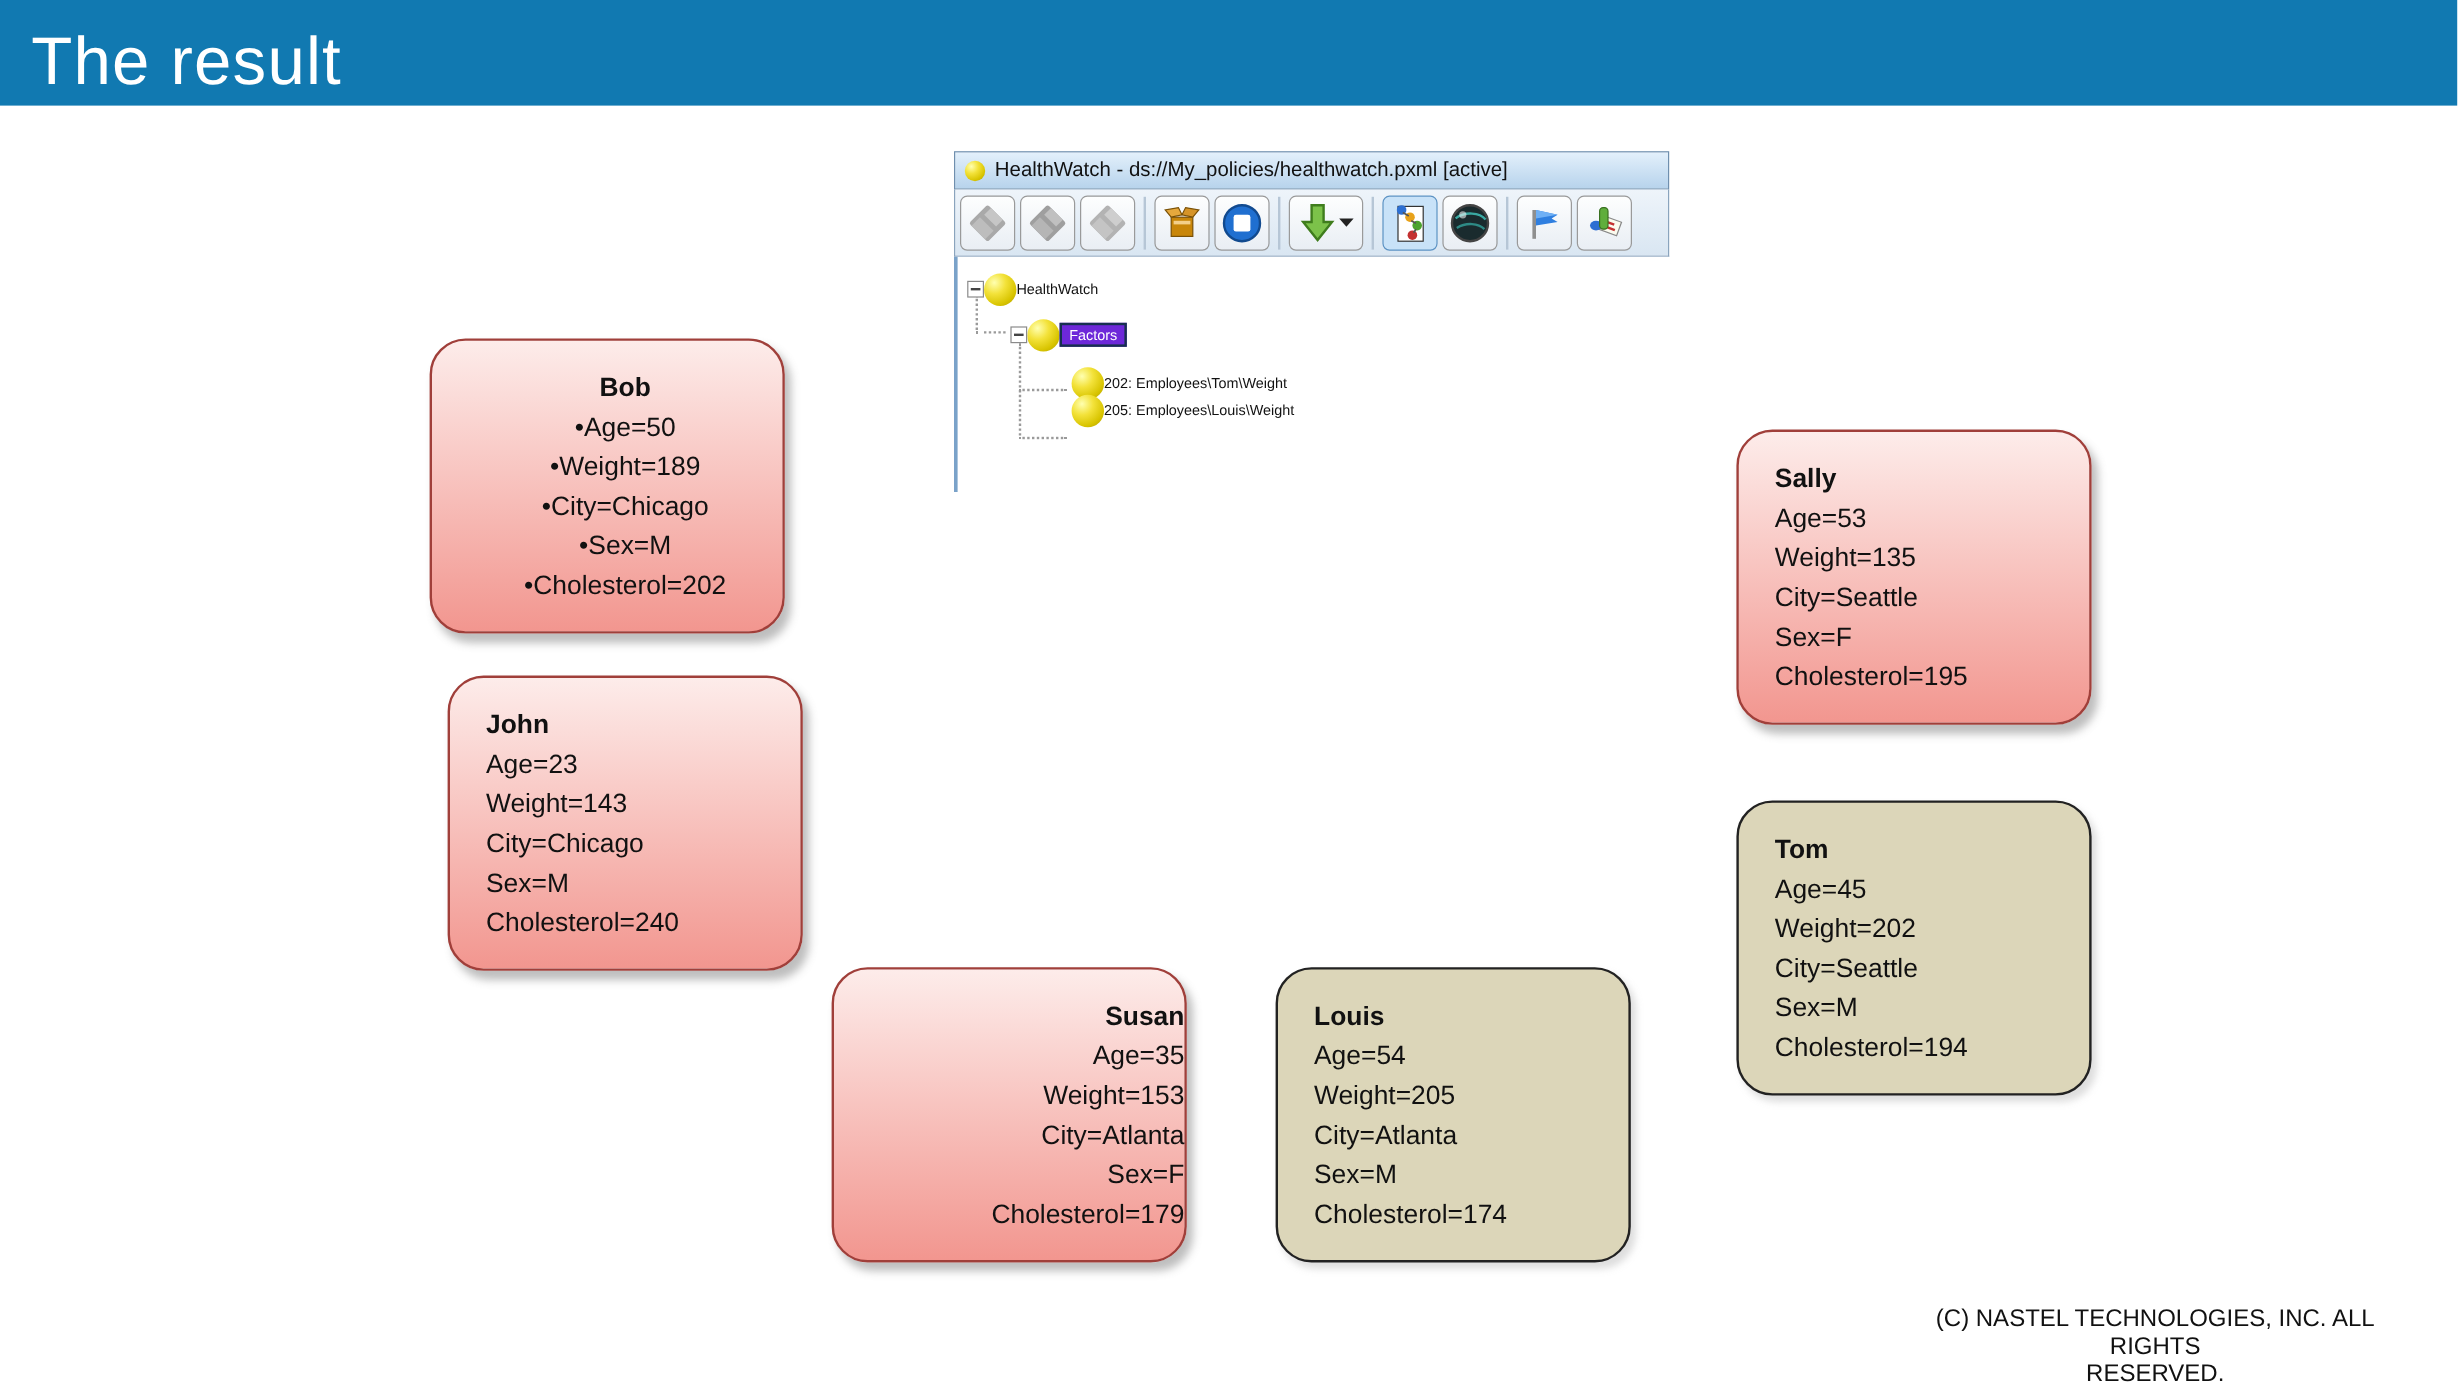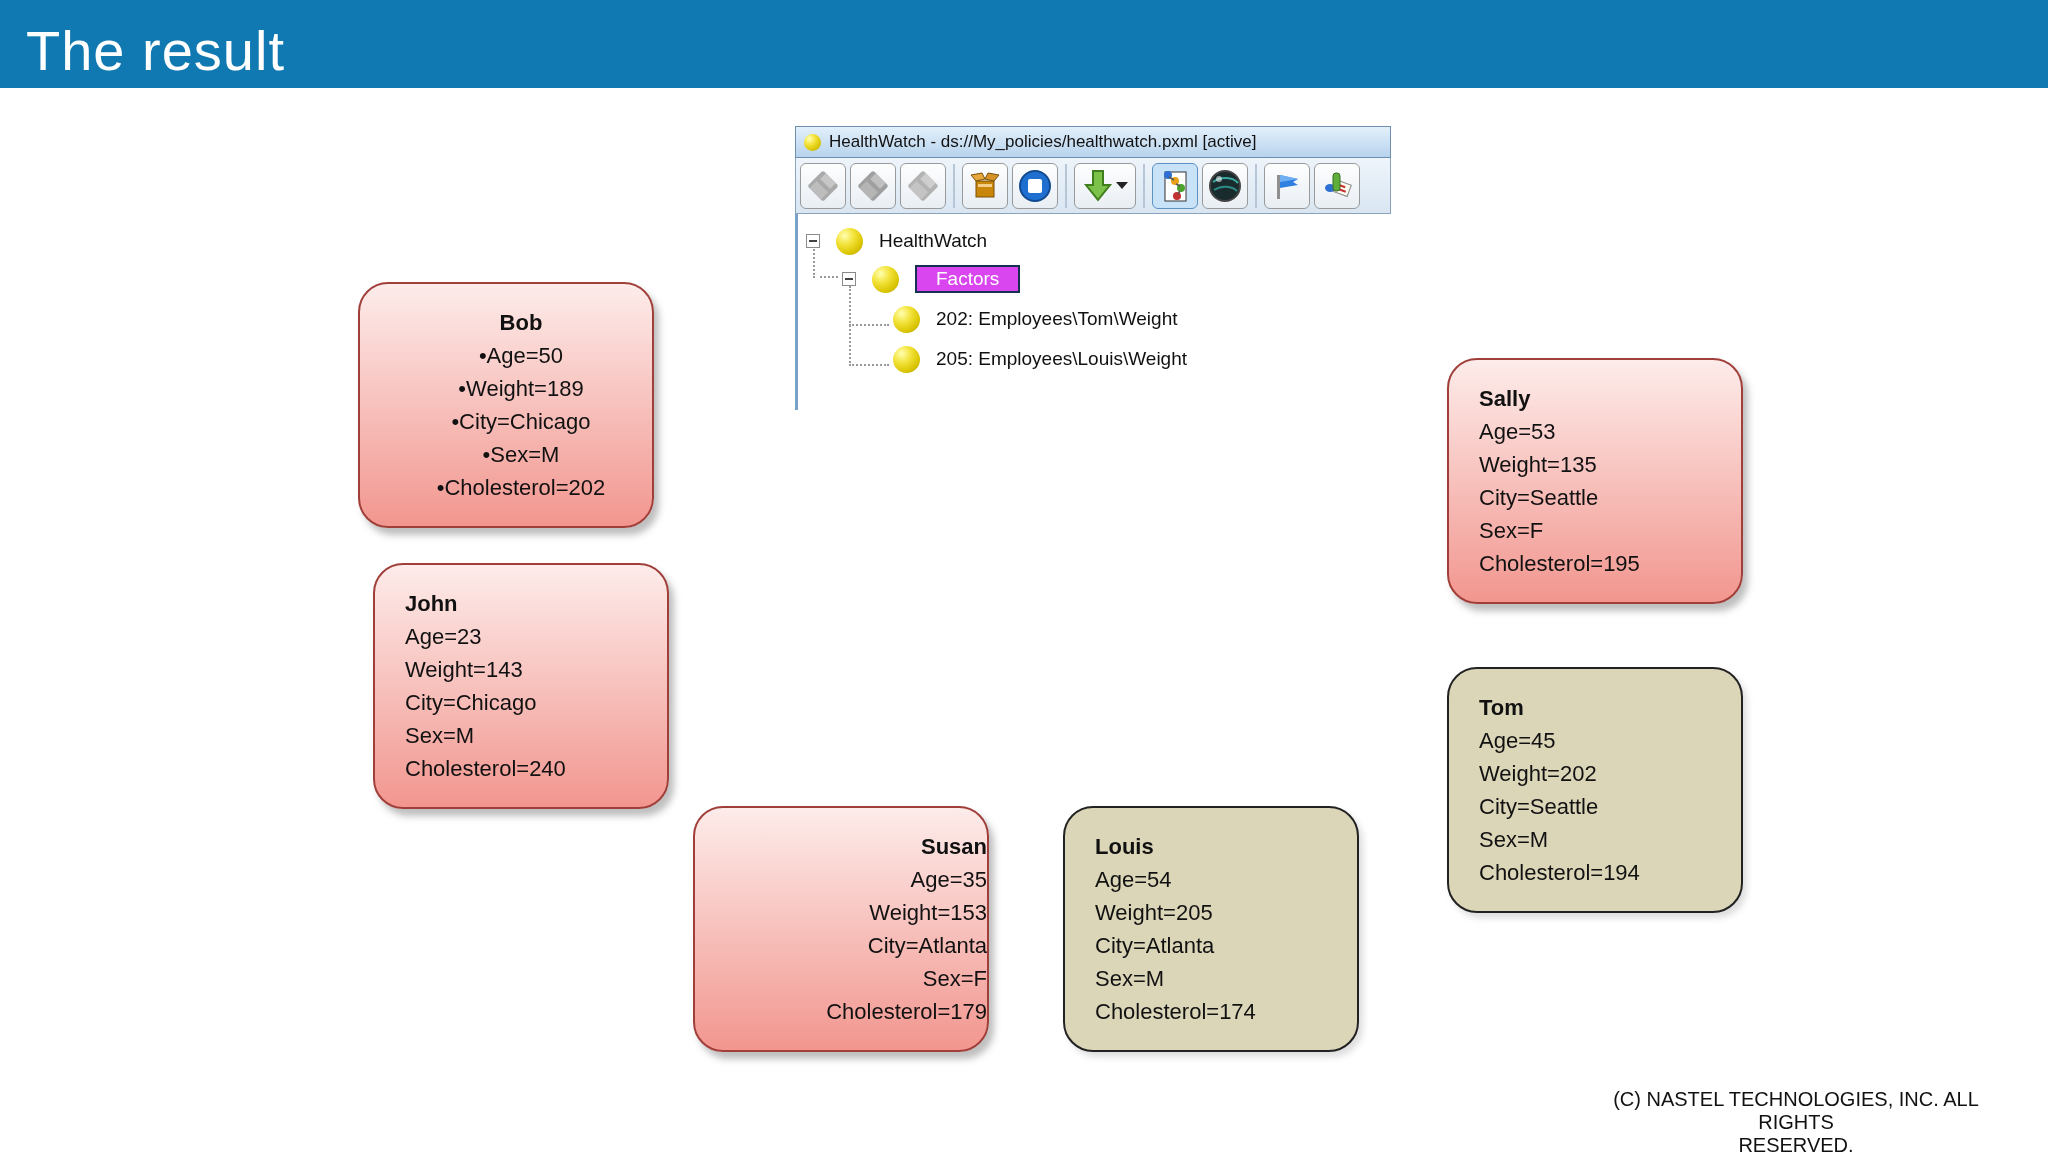--- a/index.html
+++ b/index.html
@@ -19,27 +19,27 @@
              display:flex; align-items:center; gap:4px; padding:0 4px; }
   .tbtn { width:46px; height:46px; border:1px solid #9a9a9a; border-radius:6px;
           background:linear-gradient(#fdfefe,#e9eef4); display:flex; align-items:center; justify-content:center; }
   .tbtn.wide { width:62px; gap:3px; }
   .tbtn.active { background:#c8e2f8; border-color:#5d93c4; }
   .tsep { width:2px; height:44px; background:#b6c6d6; margin:0 3px; }
   .caret { width:0; height:0; border-left:6px solid transparent; border-right:6px solid transparent; border-top:7px solid #222; }
   .content { position:relative; width:596px; height:196px; background:#ffffff; border-left:3px solid #7aa2c9; }
 
   
-  .trow { position:absolute; height:30px; display:flex; align-items:center; gap:16px; font-size:19px; color:#111; }
+  .trow { position:absolute; height:30px; display:flex; align-items:center; gap:0; font-size:12px; color:#111; }
   .ball { border-radius:50%; background:radial-gradient(circle at 32% 28%, #ffffb0 0%, #f3e23a 35%, #d8c400 70%, #a99800 100%); }
   .ball.b26 { width:27px; height:27px; }
   .ball.b16 { width:17px; height:17px; }
   .expander { width:14px; height:14px; border:1px solid #8a8a8a; background:#fff; position:relative; }
   .expander::after { content:""; position:absolute; left:2px; top:5px; width:8px; height:2px; background:#444; }
-  .sel { background:#d946ef; color:#ffffff; padding:1px 19px; border:2px solid #16304f; }
+  .sel { background:#6d28d9; color:#ffffff; padding:1px 6px; border:2px solid #16304f; }
   .dotv { position:absolute; width:0; border-left:2px dotted #9a9a9a; }
   .doth { position:absolute; height:0; border-top:2px dotted #9a9a9a; }
 
   
   .card { position:absolute; width:296px; height:246px; border-radius:30px; padding:22px 0 0 30px;
           font-size:22px; line-height:33px; color:#111; }
   .card .nm { font-weight:700; }
   .card.pink { background:linear-gradient(#fdecea,#f2968f); border:2px solid #a03f3a;
                box-shadow:5px 7px 7px rgba(110,110,110,0.45); }
   .card.tan { background:#dcd6b9; border:2px solid #222222; box-shadow:4px 5px 6px rgba(160,160,160,0.35); }
@@ -168,21 +168,21 @@
       </div>
       <div class="trow" style="left:44px; top:50px;">
         <span class="expander"></span>
         <span class="ball b26"></span>
         <span class="sel">Factors</span>
       </div>
       <div class="trow" style="left:95px; top:90px;">
         <span class="ball b26"></span>
         <span>202: Employees\Tom\Weight</span>
       </div>
-      <div class="trow" style="left:95px; top:130px;">
+      <div class="trow" style="left:95px; top:113px;">
         <span class="ball b26"></span>
         <span>205: Employees\Louis\Weight</span>
       </div>
     </div>
   </div>
 
   <div class="card pink" style="left:358px; top:282px;text-align:center;">
     <div class="nm">Bob</div>
     <div>•Age=50</div>
     <div>•Weight=189</div>

